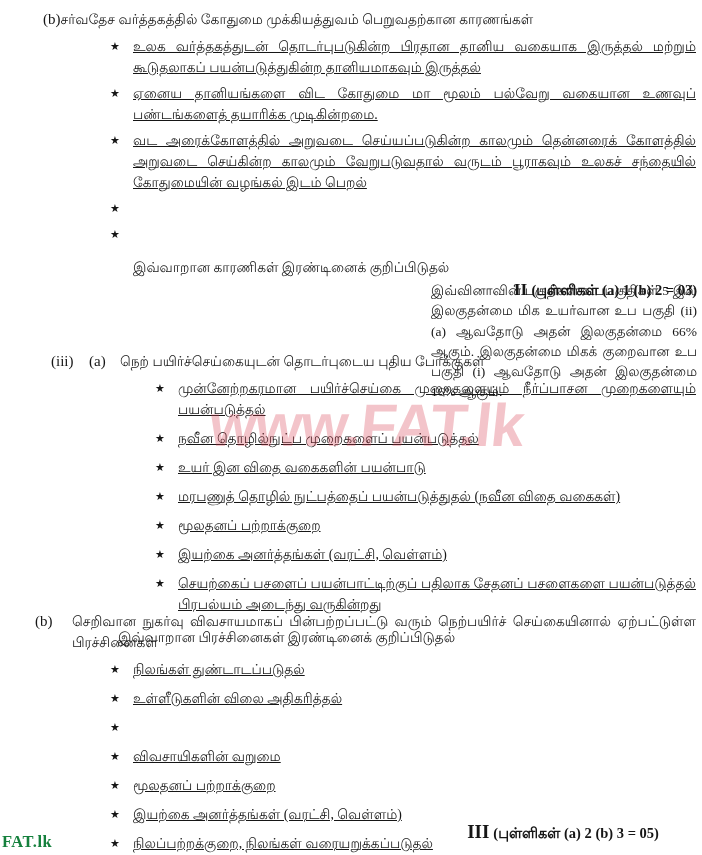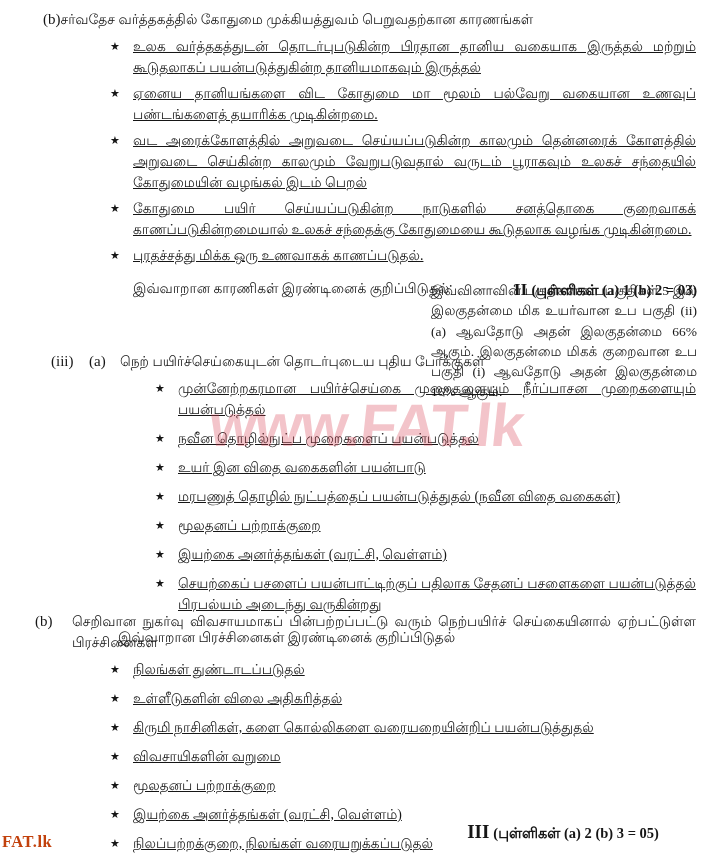--- a/index.html
+++ b/index.html
@@ -48,21 +48,21 @@
   .watermark{
     position:absolute;top:390px;left:210px;z-index:5;pointer-events:none;
     font-family:"Liberation Sans","DejaVu Sans",sans-serif;
     font-weight:bold;font-size:60px;line-height:72px;letter-spacing:-1px;
     color:#d94052;opacity:0.30;transform:skewX(-6deg);white-space:nowrap;
   }
   
   .brand{
     position:absolute;top:832px;left:2px;z-index:4;
     font-family:"Liberation Serif",serif;font-weight:bold;
-    font-size:16.5px;color:#c2410c;letter-spacing:0.5px;
+    font-size:16.5px;color:#15803d;letter-spacing:0.5px;
   }
   
   .sec-wheat{top:9px;}
   .sec-paddy-a{top:351px;padding-left:45px;}
   .sec-paddy-b{top:611px;}
 </style>
 </head>
 <body>
 
 <div class="page">
@@ -87,26 +87,24 @@
         <div class="btext">ஏனைய தானியங்களை விட கோதுமை மா மூலம் பல்வேறு வகையான உணவுப் பண்டங்களைத் தயாரிக்க முடிகின்றமை.</div>
       </div>
       <div class="bullet">
         <span class="bgap"></span>
         <span class="star">★</span>
         <div class="btext">வட அரைக்கோளத்தில் அறுவடை செய்யப்படுகின்ற காலமும் தென்னரைக் கோளத்தில் அறுவடை செய்கின்ற காலமும் வேறுபடுவதால் வருடம் பூராகவும் உலகச் சந்தையில் கோதுமையின் வழங்கல் இடம் பெறல்</div>
       </div>
       <div class="bullet">
         <span class="bgap"></span>
         <span class="star">★</span>
-        <div class="btext">கோதுமை பயிர் செய்யப்படுகின்ற நாடுகளில் சனத்தொகை குறைவாகக் காணப்படுகின்றமையால் உலகச் சந்தைக்கு கோதுமையை கூடுதலாக வழங்க முடிகின்றமை.</div>
-      </div>
-      <div class="bullet">
-        <span class="bgap"></span>
-        <span class="star">★</span>
-        <div class="btext">புரதச்சத்து மிக்க ஒரு உணவாகக் காணப்படுதல்.</div>
+      </div>
+      <div class="bullet">
+        <span class="bgap"></span>
+        <span class="star">★</span>
       </div>
     </div>
     <div class="note n-deep">இவ்வாறான காரணிகள் இரண்டினைக் குறிப்பிடுதல்</div>
   </div>
 
   <div class="annot">இவ்வினாவின் பகுதிகள் உபபகுதிகள் 5 இல் இலகுதன்மை மிக உயர்வான உப பகுதி (ii) (a) ஆவதோடு அதன் இலகுதன்மை 66% ஆகும். இலகுதன்மை மிகக் குறைவான உப பகுதி (i) ஆவதோடு அதன் இலகுதன்மை 16% ஆகும்.</div>
 
   <div class="marks marks-ii">
     <span class="roman">II</span>
     <span class="detail">(புள்ளிகள் (a) 1 (b) 2 = 03)</span>
@@ -172,21 +170,20 @@
         <div class="btext">நிலங்கள் துண்டாடப்படுதல்</div>
       </div>
       <div class="bullet">
         <span class="bgap"></span>
         <span class="star">★</span>
         <div class="btext">உள்ளீடுகளின் விலை அதிகரித்தல்</div>
       </div>
       <div class="bullet">
         <span class="bgap"></span>
         <span class="star">★</span>
-        <div class="btext">கிருமி நாசினிகள், களை கொல்லிகளை வரையறையின்றிப் பயன்படுத்துதல்</div>
       </div>
       <div class="bullet">
         <span class="bgap"></span>
         <span class="star">★</span>
         <div class="btext">விவசாயிகளின் வறுமை</div>
       </div>
       <div class="bullet">
         <span class="bgap"></span>
         <span class="star">★</span>
         <div class="btext">மூலதனப் பற்றாக்குறை</div>

